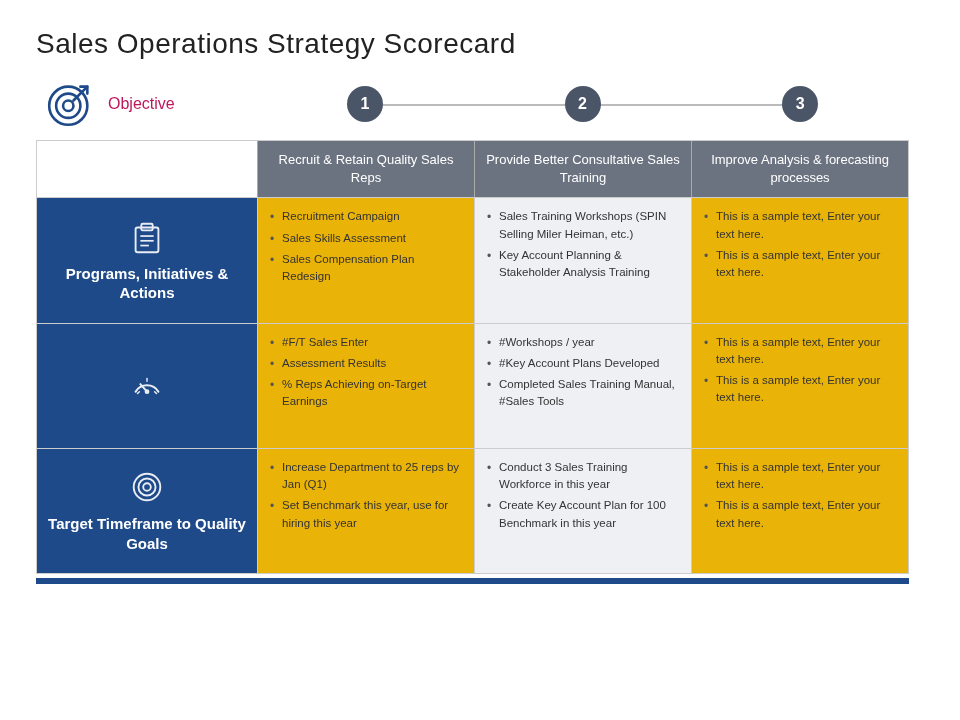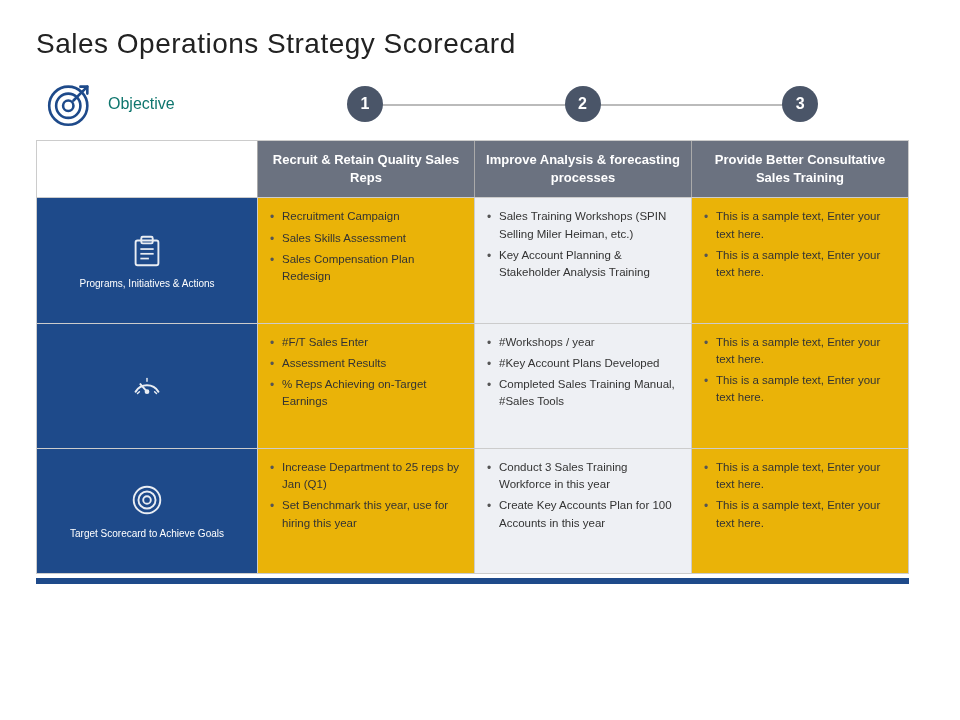--- a/index.html
+++ b/index.html
@@ -38,21 +38,21 @@
       padding: 0 8px;
     }
     .target-icon-svg {
       width: 52px;
       height: 52px;
       flex-shrink: 0;
     }
     .objective-label {
       font-size: 16px;
       font-weight: 500;
-      color: #0f766e;
+      color: #be185d;
     }
     .numbered-cols {
       flex: 1;
       display: flex;
       gap: 0;
     }
     .num-col {
       flex: 1;
       display: flex;
       flex-direction: column;
@@ -105,21 +105,21 @@
     .th-label {
       width: 220px;
       min-width: 220px;
       background: transparent;
     }
     .th-col {
       flex: 1;
       background: #6b7280;
       color: #fff;
       font-size: 13px;
-      font-weight: 700;
+      font-weight: 400;
       text-align: center;
       padding: 10px 8px;
       border-left: 1px solid #aaa;
       line-height: 1.4;
     }
     .table-row {
       display: flex;
       flex: 1;
       border-top: 1px solid #ccc;
     }
@@ -135,22 +135,22 @@
       padding: 12px 10px;
       gap: 8px;
       text-align: center;
     }
     .row-label-cell svg {
       width: 38px;
       height: 38px;
       opacity: 0.9;
     }
     .row-label-text {
-      font-size: 10px;
-      font-weight: 400;
+      font-size: 15px;
+      font-weight: 700;
       color: #fff;
       line-height: 1.3;
     }
     .row-data-cell {
       flex: 1;
       background: #eab308;
       border-left: 1px solid #ccc;
       padding: 10px 12px;
       font-size: 11.5px;
       color: #333;
@@ -217,22 +217,22 @@
         <div class="num-circle">3</div>
       </div>
     </div>
   </div>
 
   <div class="scorecard-table">
 
     <div class="table-header">
       <div class="th-label"></div>
       <div class="th-col">Recruit &amp; Retain Quality Sales Reps</div>
+      <div class="th-col">Provide Better Consultative Sales Training</div>
       <div class="th-col">Improve Analysis &amp; forecasting processes</div>
-      <div class="th-col">Provide Better Consultative Sales Training</div>
     </div>
 
     <div class="table-row">
       <div class="row-label-cell">
 
         <svg viewBox="0 0 40 40" fill="none" xmlns="http://www.w3.org/2000/svg">
           <rect x="8" y="10" width="24" height="26" rx="2" stroke="white" stroke-width="2" fill="none"></rect>
           <rect x="14" y="6" width="12" height="7" rx="1.5" stroke="white" stroke-width="2" fill="none"></rect>
           <line x1="13" y1="19" x2="27" y2="19" stroke="white" stroke-width="1.8"></line>
           <line x1="13" y1="24" x2="27" y2="24" stroke="white" stroke-width="1.8"></line>
@@ -296,32 +296,32 @@
     </div>
 
     <div class="table-row">
       <div class="row-label-cell">
 
         <svg viewBox="0 0 40 40" fill="none" xmlns="http://www.w3.org/2000/svg">
           <circle cx="20" cy="20" r="14" stroke="white" stroke-width="2" fill="none"></circle>
           <circle cx="20" cy="20" r="9" stroke="white" stroke-width="2" fill="none"></circle>
           <circle cx="20" cy="20" r="4" stroke="white" stroke-width="2" fill="none"></circle>
         </svg>
-        <span class="row-label-text">Target Scorecard to Achieve Goals</span>
+        <span class="row-label-text">Target Timeframe to Quality Goals</span>
       </div>
       <div class="row-data-cell">
         <ul>
           <li>Increase Department to 25 reps by Jan (Q1)</li>
           <li>Set Benchmark this year, use for hiring this year</li>
         </ul>
       </div>
       <div class="row-data-cell alt">
         <ul>
           <li>Conduct 3 Sales Training Workforce in this year</li>
-          <li>Create Key Accounts Plan for 100 Accounts in this year</li>
+          <li>Create Key Account Plan for 100 Benchmark in this year</li>
         </ul>
       </div>
       <div class="row-data-cell">
         <ul>
           <li>This is a sample text, Enter your text here.</li>
           <li>This is a sample text, Enter your text here.</li>
         </ul>
       </div>
     </div>
   </div>

